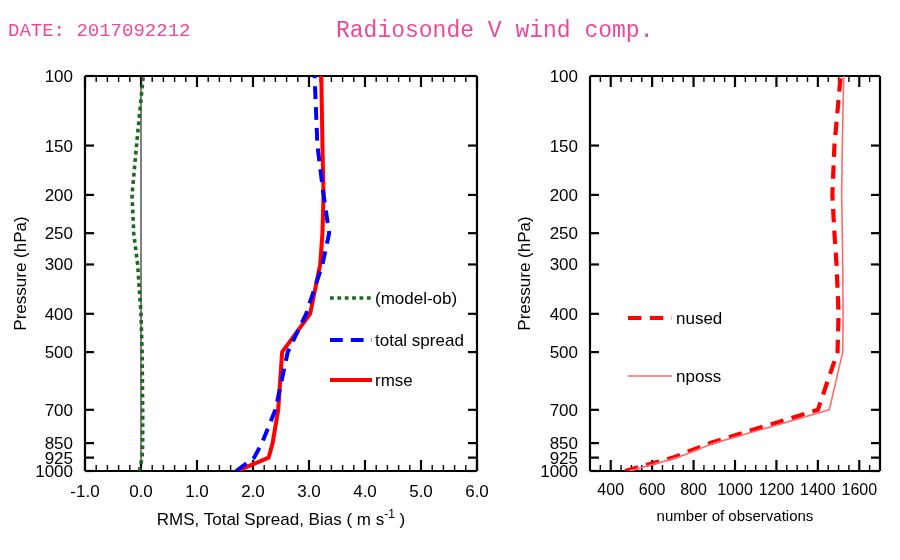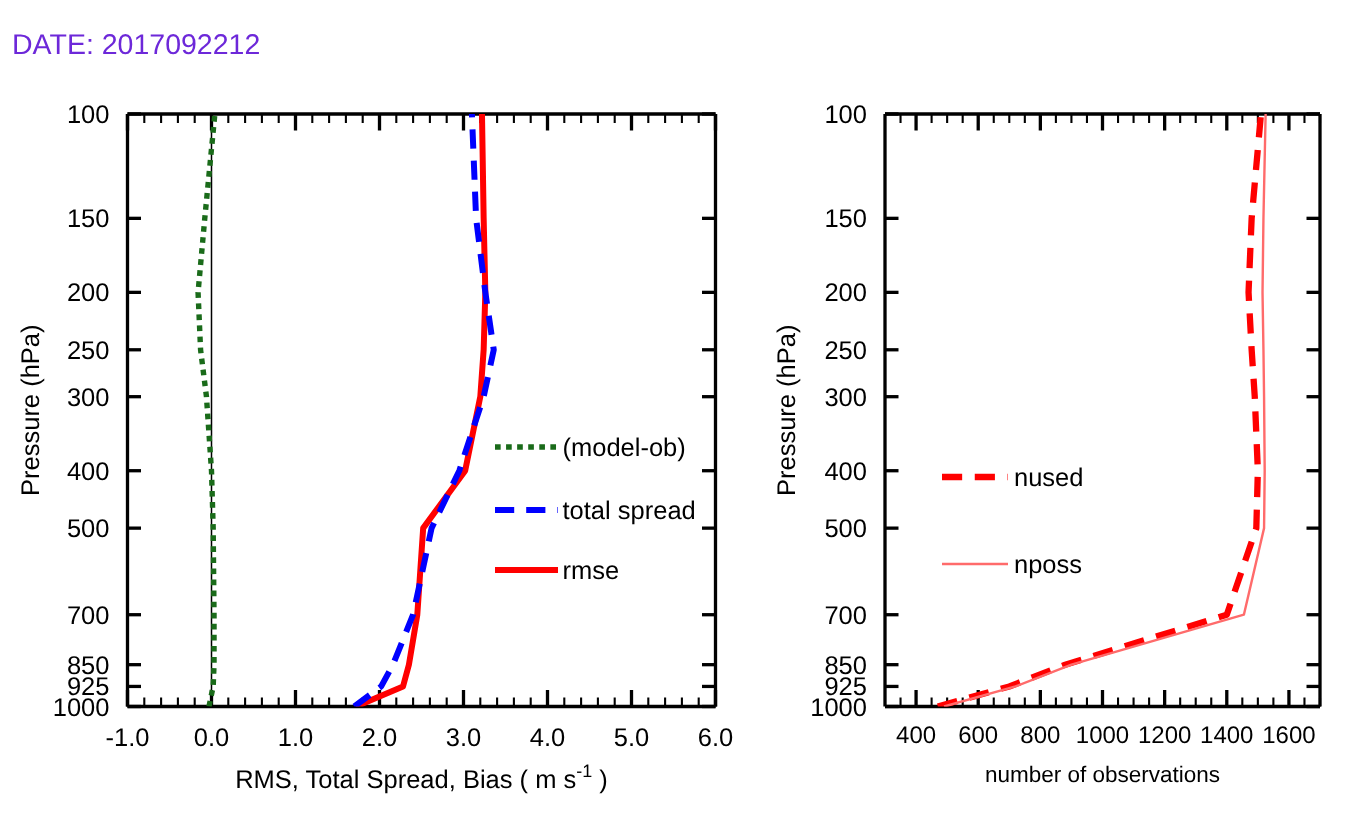--- a/index.html
+++ b/index.html
@@ -1,28 +1,29 @@
 <!DOCTYPE html>
 <html><head>
 <meta charset="utf-8">
 <style>
   html,body{margin:0;padding:0;background:#ffffff;}
   body{width:900px;height:560px;overflow:hidden;font-family:"Liberation Sans",sans-serif;}
   #root{position:relative;width:900px;height:560px;background:#fff;}
-  .txt{position:absolute;color:#6d28d9;white-space:nowrap;}
+  .txt{position:absolute;color:#ec4899;white-space:nowrap;font-family:Liberation Mono, monospace;}
   #date-label{left:8px;top:20px;font-size:19px;}
   #main-title{left:336px;top:18px;font-size:23px;}
   svg{position:absolute;left:0;top:0;}
 </style>
 </head>
 <body>
 
 <div id="root">
 
   <div class="txt" id="date-label">DATE: 2017092212</div>
+  <div class="txt" id="main-title">Radiosonde V wind comp.</div>
 
   <svg id="plot" width="900" height="560">
       <line x1="85" y1="76" x2="477" y2="76" stroke="#000" stroke-width="2.2"></line>
       <line x1="85" y1="471" x2="477" y2="471" stroke="#000" stroke-width="2.2"></line>
       <line x1="85" y1="76" x2="85" y2="471" stroke="#000" stroke-width="2.2"></line>
       <line x1="477" y1="76" x2="477" y2="471" stroke="#000" stroke-width="2.2"></line>
       <line x1="590" y1="76" x2="880" y2="76" stroke="#000" stroke-width="2.2"></line>
       <line x1="590" y1="471" x2="880" y2="471" stroke="#000" stroke-width="2.2"></line>
       <line x1="590" y1="76" x2="590" y2="471" stroke="#000" stroke-width="2.2"></line>
       <line x1="880" y1="76" x2="880" y2="471" stroke="#000" stroke-width="2.2"></line>

